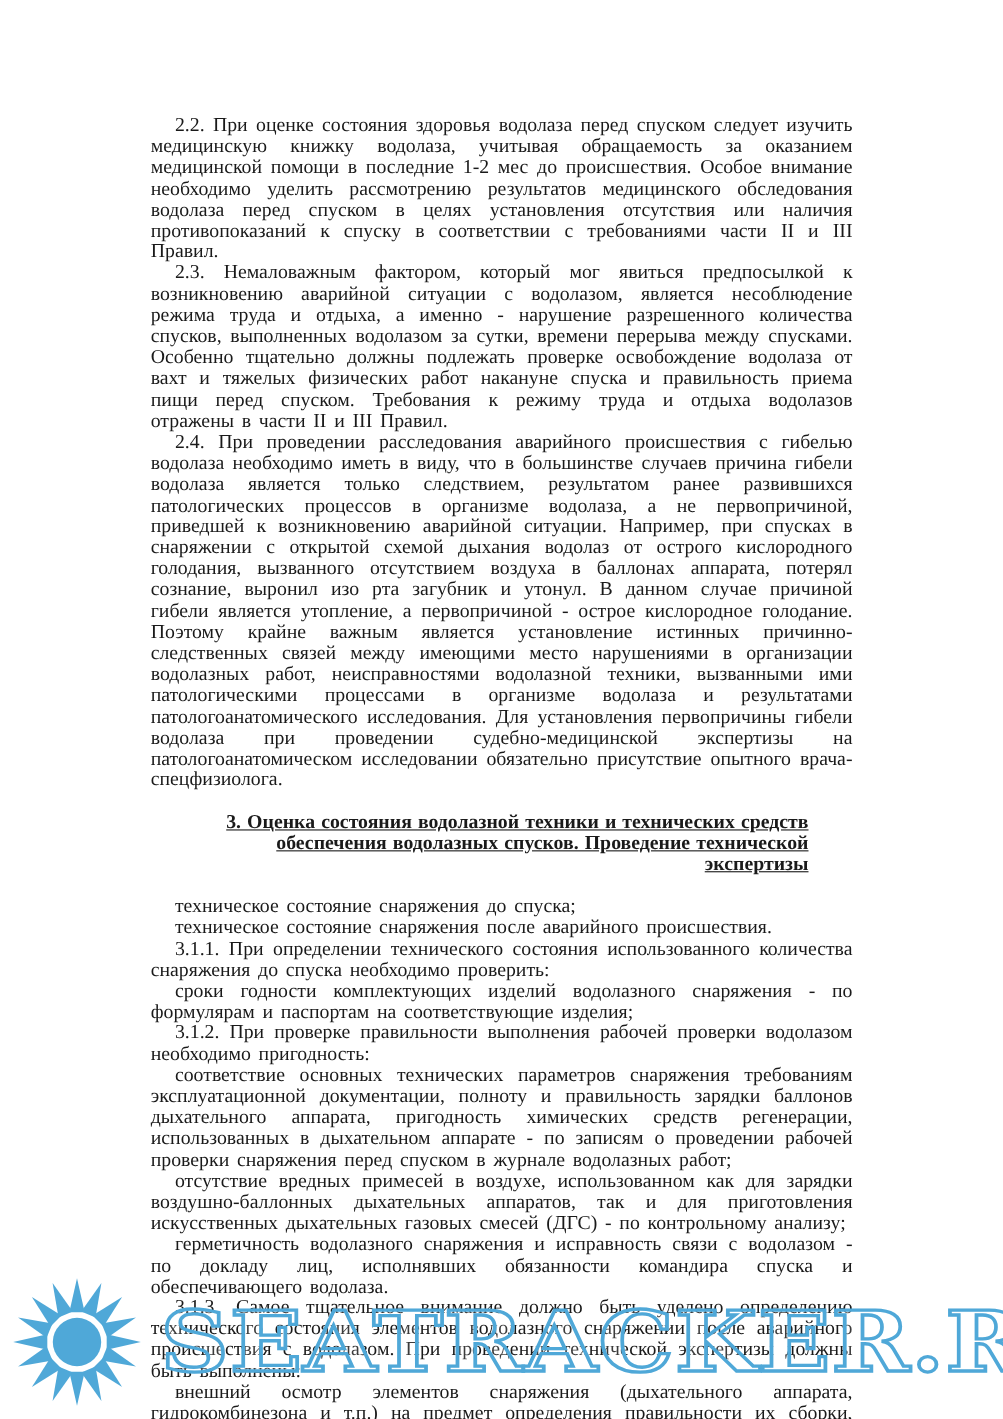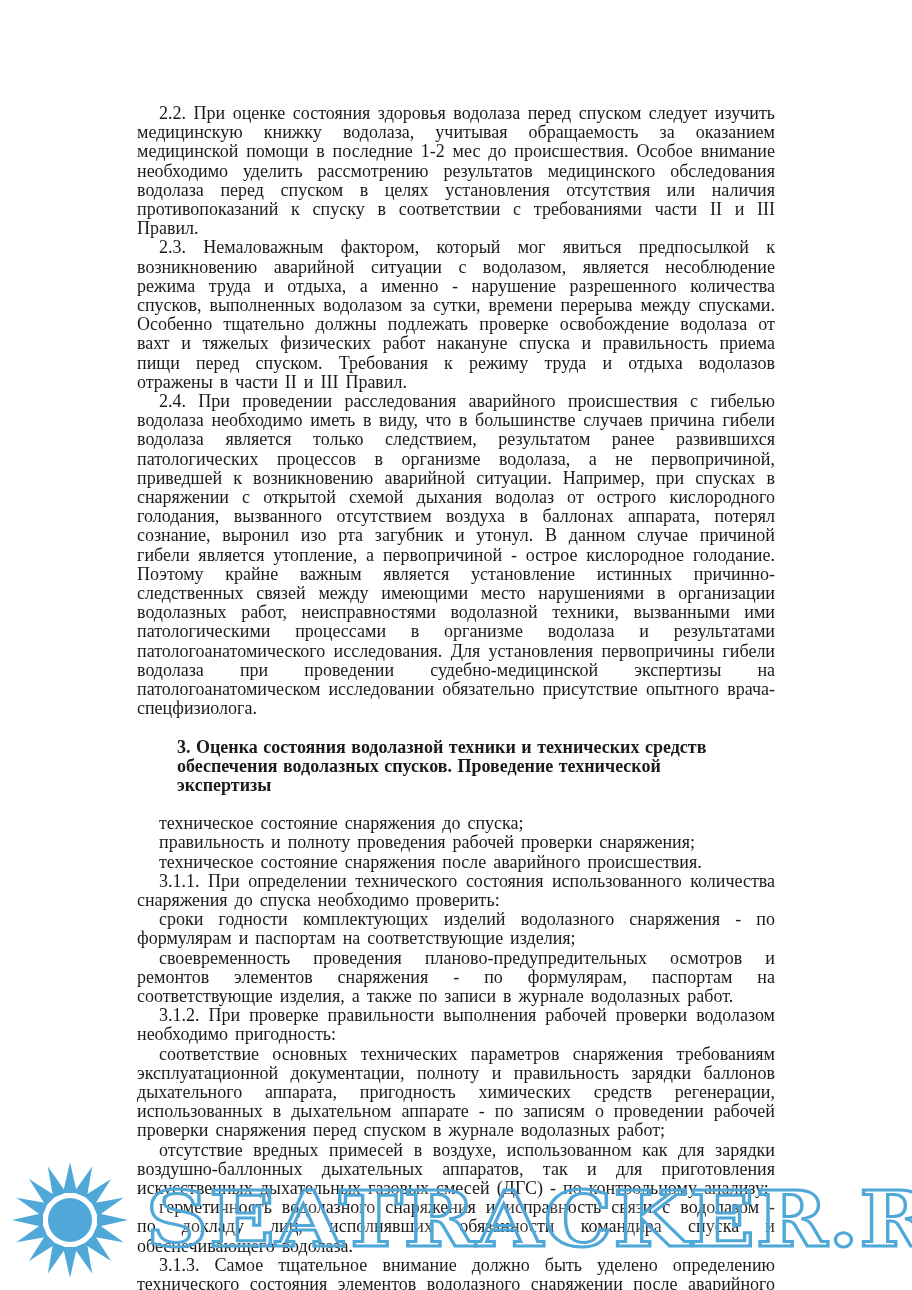--- a/index.html
+++ b/index.html
@@ -27,24 +27,25 @@
     line-height: 19.2px;
     text-align: justify;
     word-spacing: 2.5px;
   }
   .para {
     margin: 0;
     text-indent: 22px;
   }
   .heading {
     font-weight: bold;
-    text-align: left;
+    text-align: right;
     text-indent: 0;
     margin: 19px 40px;
     word-spacing: 1px;
+    text-decoration: underline;
   }
   .watermark {
     position: absolute;
     left: 0;
     bottom: 8px;
     width: 912px;
     height: 124px;
   }
   .sun-icon {
     position: absolute;
@@ -71,25 +72,23 @@
 <body>
 
 <div class="page">
 
   <div class="text-block">
     <p class="para">2.2. При оценке состояния здоровья водолаза перед спуском следует изучить медицинскую книжку водолаза, учитывая обращаемость за оказанием медицинской помощи в последние 1-2 мес до происшествия. Особое внимание необходимо уделить рассмотрению результатов медицинского обследования водолаза перед спуском в целях установления отсутствия или наличия противопоказаний к спуску в соответствии с требованиями части II и III Правил.</p>
     <p class="para">2.3. Немаловажным фактором, который мог явиться предпосылкой к возникновению аварийной ситуации с водолазом, является несоблюдение режима труда и отдыха, а именно - нарушение разрешенного количества спусков, выполненных водолазом за сутки, времени перерыва между спусками. Особенно тщательно должны подлежать проверке освобождение водолаза от вахт и тяжелых физических работ накануне спуска и правильность приема пищи перед спуском. Требования к режиму труда и отдыха водолазов отражены в части II и III Правил.</p>
     <p class="para">2.4. При проведении расследования аварийного происшествия с гибелью водолаза необходимо иметь в виду, что в большинстве случаев причина гибели водолаза является только следствием, результатом ранее развившихся патологических процессов в организме водолаза, а не первопричиной, приведшей к возникновению аварийной ситуации. Например, при спусках в снаряжении с открытой схемой дыхания водолаз от острого кислородного голодания, вызванного отсутствием воздуха в баллонах аппарата, потерял сознание, выронил изо рта загубник и утонул. В данном случае причиной гибели является утопление, а первопричиной - острое кислородное голодание. Поэтому крайне важным является установление истинных причинно-следственных связей между имеющими место нарушениями в организации водолазных работ, неисправностями водолазной техники, вызванными ими патологическими процессами в организме водолаза и результатами патологоанатомического исследования. Для установления первопричины гибели водолаза при проведении судебно-медицинской экспертизы на патологоанатомическом исследовании обязательно присутствие опытного врача-спецфизиолога.</p>
     <p class="para heading">3. Оценка состояния водолазной техники и технических средств обеспечения водолазных спусков. Проведение технической экспертизы</p>
     <p class="para">техническое состояние снаряжения до спуска;</p>
-    <p class="para">правильность и полноту проведения рабочей проверки снаряжения;</p>
     <p class="para">техническое состояние снаряжения после аварийного происшествия.</p>
     <p class="para">3.1.1. При определении технического состояния использованного количества снаряжения до спуска необходимо проверить:</p>
     <p class="para">сроки годности комплектующих изделий водолазного снаряжения - по формулярам и паспортам на соответствующие изделия;</p>
-    <p class="para">своевременность проведения планово-предупредительных осмотров и ремонтов элементов снаряжения - по формулярам, паспортам на соответствующие изделия, а также по записи в журнале водолазных работ.</p>
     <p class="para">3.1.2. При проверке правильности выполнения рабочей проверки водолазом необходимо пригодность:</p>
     <p class="para">соответствие основных технических параметров снаряжения требованиям эксплуатационной документации, полноту и правильность зарядки баллонов дыхательного аппарата, пригодность химических средств регенерации, использованных в дыхательном аппарате - по записям о проведении рабочей проверки снаряжения перед спуском в журнале водолазных работ;</p>
     <p class="para">отсутствие вредных примесей в воздухе, использованном как для зарядки воздушно-баллонных дыхательных аппаратов, так и для приготовления искусственных дыхательных газовых смесей (ДГС) - по контрольному анализу;</p>
     <p class="para">герметичность водолазного снаряжения и исправность связи с водолазом - по докладу лиц, исполнявших обязанности командира спуска и обеспечивающего водолаза.</p>
     <p class="para">3.1.3. Самое тщательное внимание должно быть уделено определению технического состояния элементов водолазного снаряжении после аварийного происшествия с водолазом. При проведении технической экспертизы должны быть выполнены:</p>
     <p class="para">внешний осмотр элементов снаряжения (дыхательного аппарата, гидрокомбинезона и т.п.) на предмет определения правильности их сборки, целостности и отсутствия внешних</p>
   </div>
 
   <div class="watermark">
     <span class="sun-icon">

